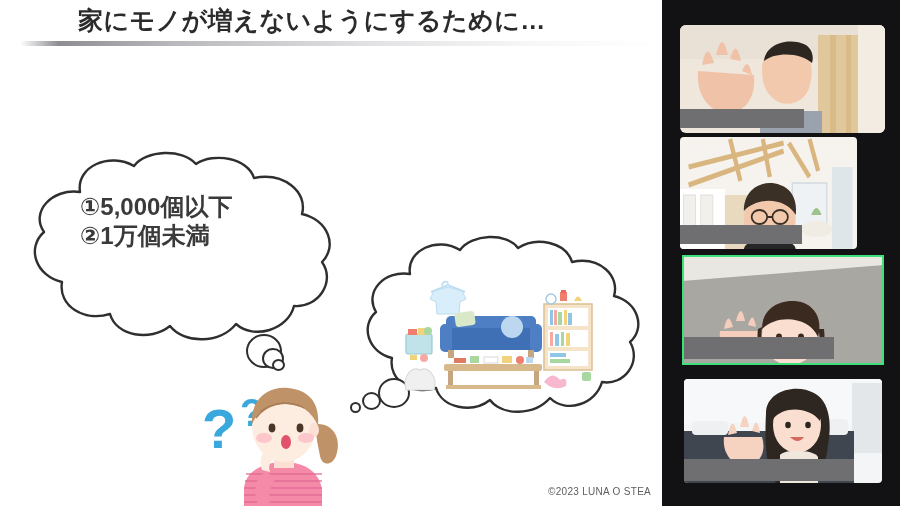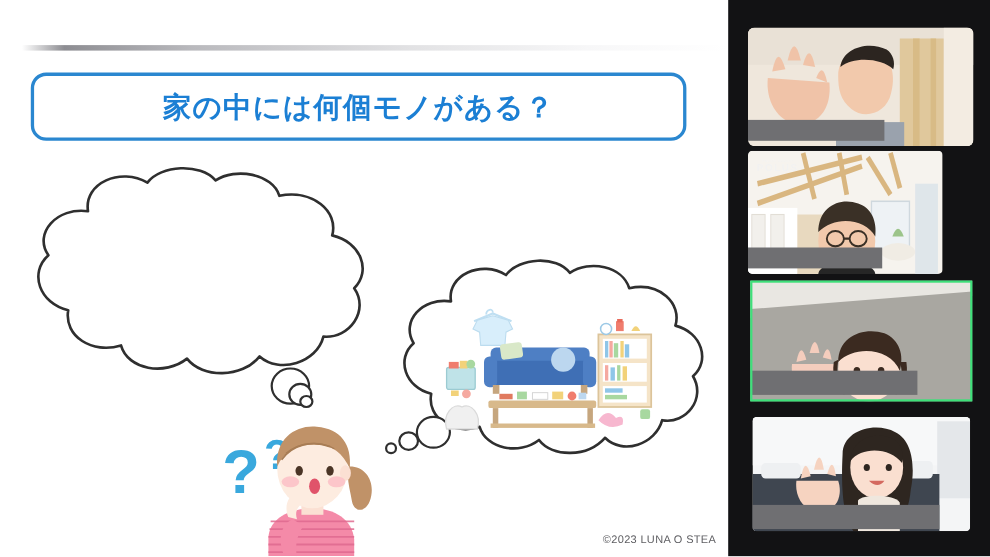--- a/index.html
+++ b/index.html
@@ -197,36 +197,36 @@
     font-weight: normal;
   }
 </style>
 </head>
 <body>
 
 <div id="screen">
 
   <div id="slide">
 
+    <div class="slide-title">家にモノが増えないようにするために…</div>
     <div class="title-divider"></div>
 
-    <div class="question-box">
-      <span class="question-box-text">家の中には何個モノがある？</span>
-    </div>
 
     <div class="bubble-left">
       <svg class="bubble-svg" viewBox="0 0 348 200" xmlns="http://www.w3.org/2000/svg">
         <path d="M62,42 C58,16 92,2 116,16 C128,0 164,-2 178,14 C196,2 230,8 236,28
                  C266,22 290,42 284,64 C310,70 320,96 304,112 C318,132 300,158 276,156
                  C270,180 236,190 218,174 C202,194 166,194 152,176 C132,192 98,186 92,164
                  C66,172 40,156 44,132 C18,126 8,98 26,82 C12,62 34,38 62,42 Z" fill="#ffffff" stroke="#2f2f2f" stroke-width="2.4" stroke-linejoin="round"></path>
       </svg>
     </div>
 
     <div class="options">
+      <div class="option-line">①5,000個以下</div>
+      <div class="option-line">②1万個未満</div>
     </div>
 
     <div class="tail">
       <div class="tail-c" style="left:246px; top:334px; width:36px; height:34px;"></div>
       <div class="tail-c" style="left:262px; top:348px; width:22px; height:21px;"></div>
       <div class="tail-c" style="left:272px; top:359px; width:13px; height:12px;"></div>
     </div>
 
     <div class="bubble-right">
       <svg class="bubble-svg" viewBox="0 0 290 185" xmlns="http://www.w3.org/2000/svg">

